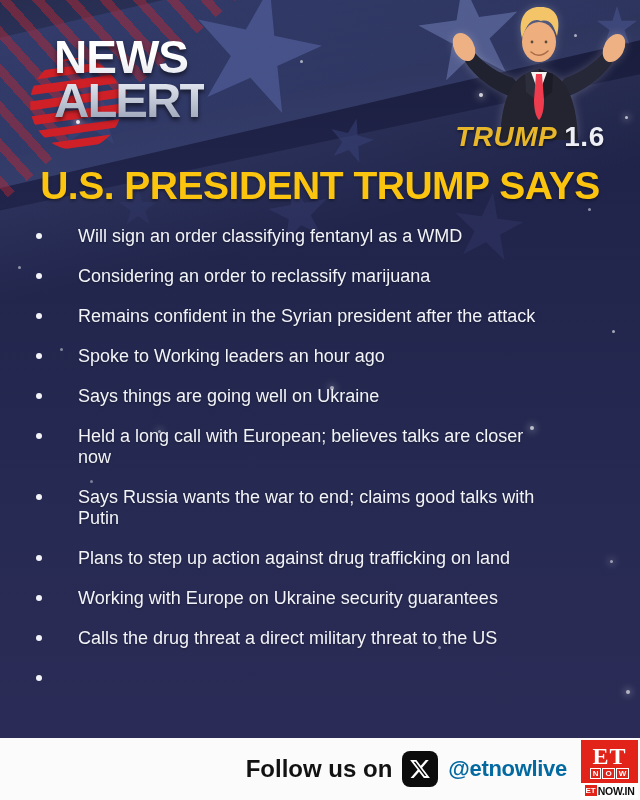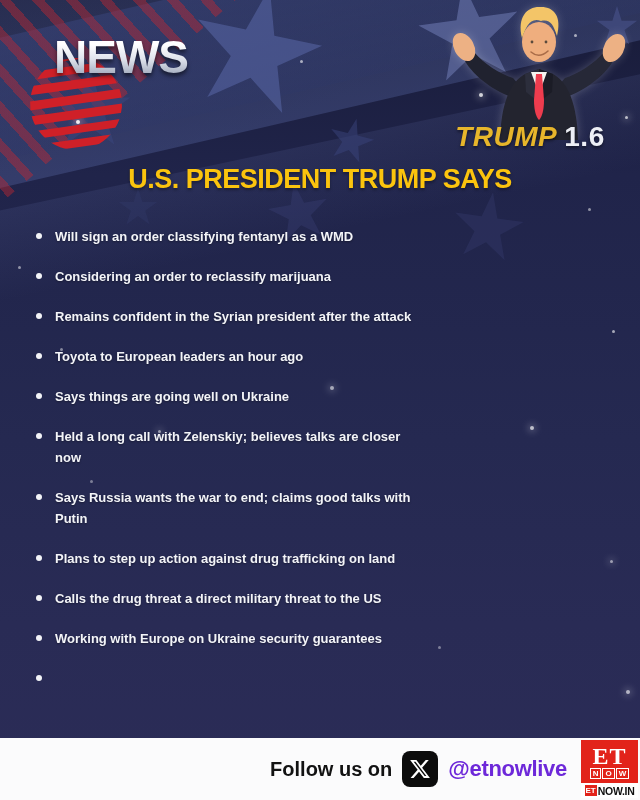--- a/index.html
+++ b/index.html
@@ -27,34 +27,34 @@
     filter:drop-shadow(0 3px 2px rgba(0,0,0,.55));line-height:.92;letter-spacing:-1px;}
   .logo-line1{font-size:46px;}
   .logo-line2{font-size:49px;letter-spacing:-2px;}
 
   .badge{position:absolute;left:428px;top:121px;width:204px;text-align:center;font-weight:700;
     font-size:28px;letter-spacing:.5px;text-shadow:0 2px 3px rgba(0,0,0,.45);}
   .badge .name{color:#E7B62B;font-style:italic;}
   .badge .ver{color:#EDEFF5;margin-left:7px;}
 
   .headline{position:absolute;left:0;right:0;top:164px;text-align:center;color:#FBC40E;
-    font-size:27px;font-weight:700;letter-spacing:-.5px;text-shadow:0 2px 3px rgba(0,0,0,.35);}
+    font-size:39px;font-weight:700;letter-spacing:-.5px;text-shadow:0 2px 3px rgba(0,0,0,.35);}
 
   .bullets{position:absolute;left:36px;top:226px;width:566px;list-style:none;margin:0;padding:0;}
-  .bullets li{display:flex;margin-bottom:19px;color:#F3F4F8;font-size:13px;font-weight:700;line-height:21px;}
+  .bullets li{display:flex;margin-bottom:19px;color:#F3F4F8;font-size:18px;font-weight:400;line-height:21px;gap:23px;}
   .bullet-dot{flex:0 0 auto;width:6px;height:6px;border-radius:50%;background:#F3F4F8;margin:7px 13px 0 0;}
   .bullet-text{white-space:pre-line;text-shadow:0 1px 2px rgba(0,0,0,.35);}
 
   .trump{position:absolute;left:438px;top:0px;width:202px;height:140px;}
 
   .footer{position:absolute;left:0;bottom:0;width:640px;height:62px;background:#FBFBFC;
     display:flex;align-items:center;justify-content:flex-end;gap:10px;padding-right:2px;box-sizing:border-box;}
-  .follow{color:#121212;font-size:20px;font-weight:700;}
+  .follow{color:#121212;font-size:24px;font-weight:700;}
   .xicon{width:36px;height:36px;border-radius:8px;background:#0C0C0C;display:flex;align-items:center;justify-content:center;}
-  .handle{color:#6d28d9;font-size:22px;font-weight:700;letter-spacing:-.3px;}
+  .handle{color:#0369a1;font-size:22px;font-weight:700;letter-spacing:-.3px;}
   .etlogo{display:flex;flex-direction:column;width:57px;margin-left:4px;}
   .et-red{height:43px;background:#E2231A;display:flex;flex-direction:column;align-items:center;justify-content:center;}
   .et-top{color:#fff;font-family:"Liberation Serif",serif;font-weight:700;font-size:24px;line-height:22px;letter-spacing:1px;}
   .et-now{display:flex;gap:1px;margin-top:1px;}
   .et-now span{color:#fff;font-size:8px;font-weight:700;border:1px solid #fff;padding:0 2px;line-height:9px;}
   .et-site{height:15px;background:#fff;display:flex;align-items:center;justify-content:center;gap:1px;}
   .et-site .pfx{background:#E2231A;color:#fff;font-size:8px;font-weight:700;padding:1px 1px;line-height:9px;}
   .et-site .sfx{color:#0e0e0e;font-size:10.5px;font-weight:700;letter-spacing:-.3px;}
   .rise{width:56px;height:50px;background:#C8473B;color:#7C100C;font-size:11.5px;font-weight:700;
     line-height:1.3;padding:4px 0 0 7px;box-sizing:border-box;}
@@ -110,20 +110,21 @@
         <rect x="0" y="30" width="108" height="9" fill="#CF2028"></rect>
         <rect x="0" y="45" width="108" height="9" fill="#CF2028"></rect>
         <rect x="0" y="60" width="108" height="9" fill="#CF2028"></rect>
         <rect x="0" y="75" width="108" height="8" fill="#CF2028"></rect>
         <rect x="0" y="89" width="108" height="8" fill="#CF2028"></rect>
         <rect x="0" y="101" width="108" height="7" fill="#CF2028"></rect>
       </g>
     </svg>
     <div class="logo-text">
       <div class="logo-line1">NEWS</div>
+      <div class="logo-line2">ALERT</div>
     </div>
   </div>
 
   <svg class="trump" viewBox="0 0 202 140">
     <g style="filter:drop-shadow(0 0 5px rgba(255,255,255,.22));">
 
       <path d="M82 86 L75 78 C62 74 45 63 36 52 L27 61 C36 77 58 92 76 98 Z" fill="#20222f"></path>
 
       <path d="M120 86 L127 78 C140 74 157 63 166 52 L175 61 C166 77 144 92 126 98 Z" fill="#262837"></path>
 
@@ -166,53 +167,53 @@
       <span class="bullet-text">Considering an order to reclassify marijuana</span>
     </li>
 
     <li>
       <span class="bullet-dot"></span>
       <span class="bullet-text">Remains confident in the Syrian president after the attack</span>
     </li>
 
     <li>
       <span class="bullet-dot"></span>
-      <span class="bullet-text">Toyota to European leaders an hour ago</span>
+      <span class="bullet-text">Spoke to Working leaders an hour ago</span>
     </li>
 
     <li>
       <span class="bullet-dot"></span>
       <span class="bullet-text">Says things are going well on Ukraine</span>
     </li>
 
     <li>
       <span class="bullet-dot"></span>
-      <span class="bullet-text">Held a long call with Zelenskiy; believes talks are closer
+      <span class="bullet-text">Held a long call with European; believes talks are closer
 now</span>
     </li>
 
     <li>
       <span class="bullet-dot"></span>
       <span class="bullet-text">Says Russia wants the war to end; claims good talks with
 Putin</span>
     </li>
 
     <li>
       <span class="bullet-dot"></span>
       <span class="bullet-text">Plans to step up action against drug trafficking on land</span>
     </li>
 
     <li>
       <span class="bullet-dot"></span>
+      <span class="bullet-text">Working with Europe on Ukraine security guarantees</span>
+    </li>
+
+    <li>
+      <span class="bullet-dot"></span>
       <span class="bullet-text">Calls the drug threat a direct military threat to the US</span>
-    </li>
-
-    <li>
-      <span class="bullet-dot"></span>
-      <span class="bullet-text">Working with Europe on Ukraine security guarantees</span>
     </li>
 
     <li>
       <span class="bullet-dot"></span>
     </li>
 
   </ul>
 
   <div class="footer">
     <span class="follow">Follow us on</span>

